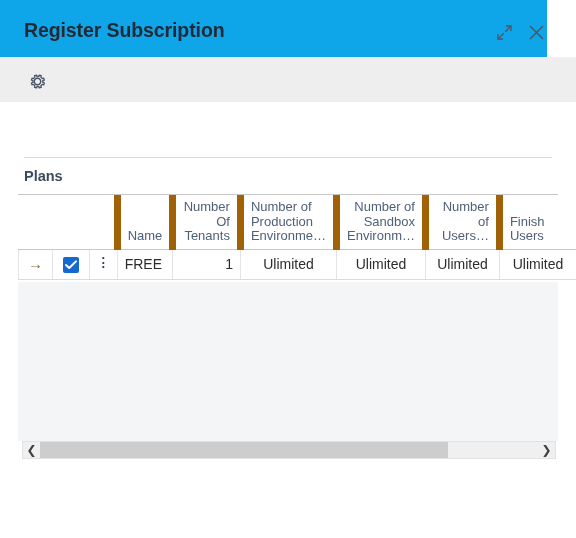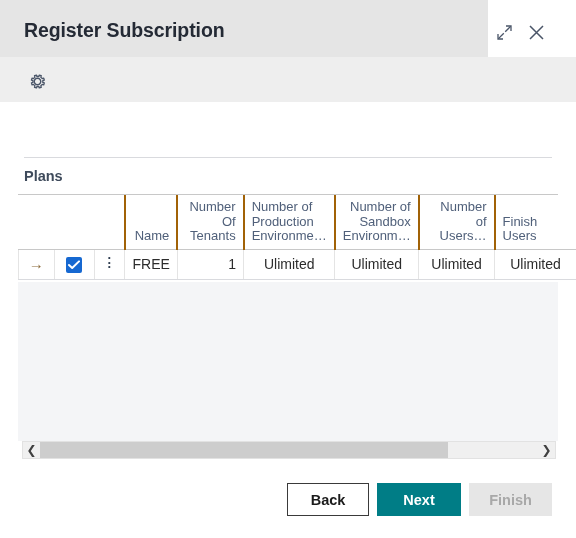--- a/index.html
+++ b/index.html
@@ -14,22 +14,22 @@
   }
   #app {
     position: relative;
     width: 576px; height: 538px;
     background: #ffffff;
   }
 
   
   .titlebar {
     position: absolute; left: 0; top: 0;
-    width: 488px; height: 57px;
-    background: #e5e5e5;
+    width: 547px; height: 57px;
+    background: #0ea5e9;
   }
   .title-text {
     position: absolute; left: 24px; top: 19px;
     font-size: 19.5px;
     font-weight: bold;
     letter-spacing: -0.1px;
     color: #242a35;
     white-space: nowrap;
   }
   .win-btn {
@@ -100,21 +100,21 @@
     font-weight: normal;
     font-size: 13px;
     vertical-align: bottom;
     background: #ffffff;
   }
   table.plans thead th {
     height: 54px;
     color: #50607a;
     padding: 0 7px 5px 7px;
     line-height: 14.5px;
-    border-left: 2px solid #a16207;
+    border-left: 7px solid #a16207;
     border-bottom: 1px solid #c8c8c8;
   }
   table.plans thead th.no-line { border-left: none; }
   th.h-blank-a { width: 38px; }
   th.h-blank-b { width: 44px; }
   th.h-blank-c { width: 35px; }
   th.h-name    { width: 50px; text-align: right;  }
   th.h-num     { width: 68px; text-align: right; }
   th.h-wide    { width: 88px; text-align: left;  }
   th.h-mid     { width: 80px; text-align: right;  }
@@ -313,19 +313,14 @@
       </tbody>
     </table>
   </div>
 
   <div class="hscroll">
     <div class="hscroll-btn hscroll-left">❮</div>
     <div class="hscroll-thumb"></div>
     <div class="hscroll-btn hscroll-right">❯</div>
   </div>
 
-  <div class="footer">
-    <button class="btn btn-back">Back</button>
-    <button class="btn btn-next">Next</button>
-    <button class="btn btn-finish">Finish</button>
-  </div>
 
 </div>
 
 </body></html>

